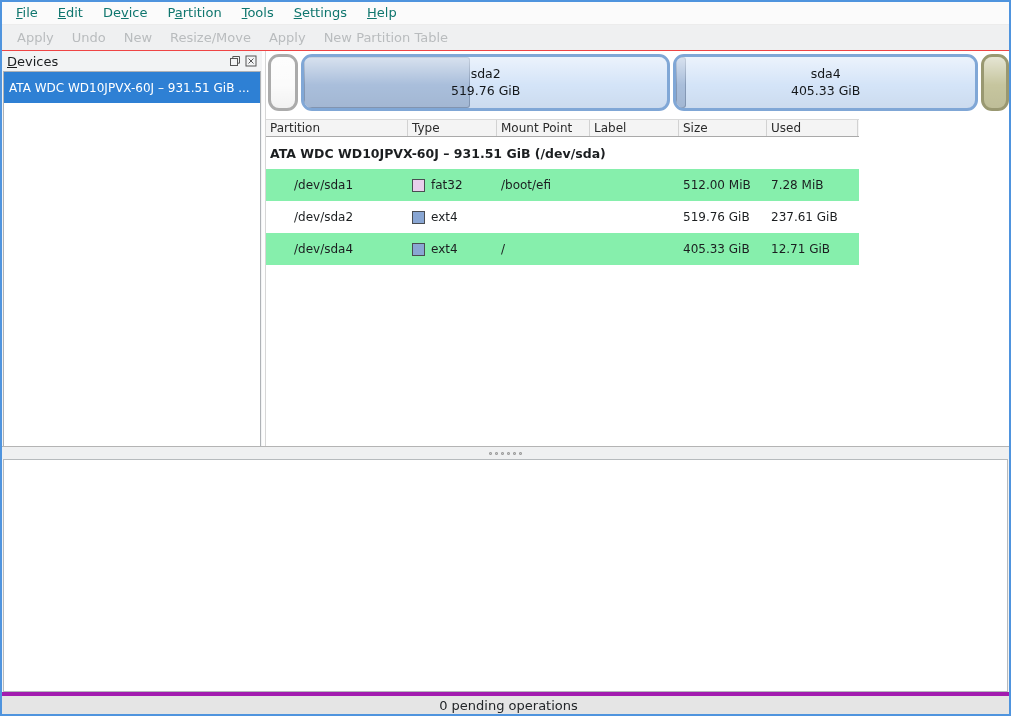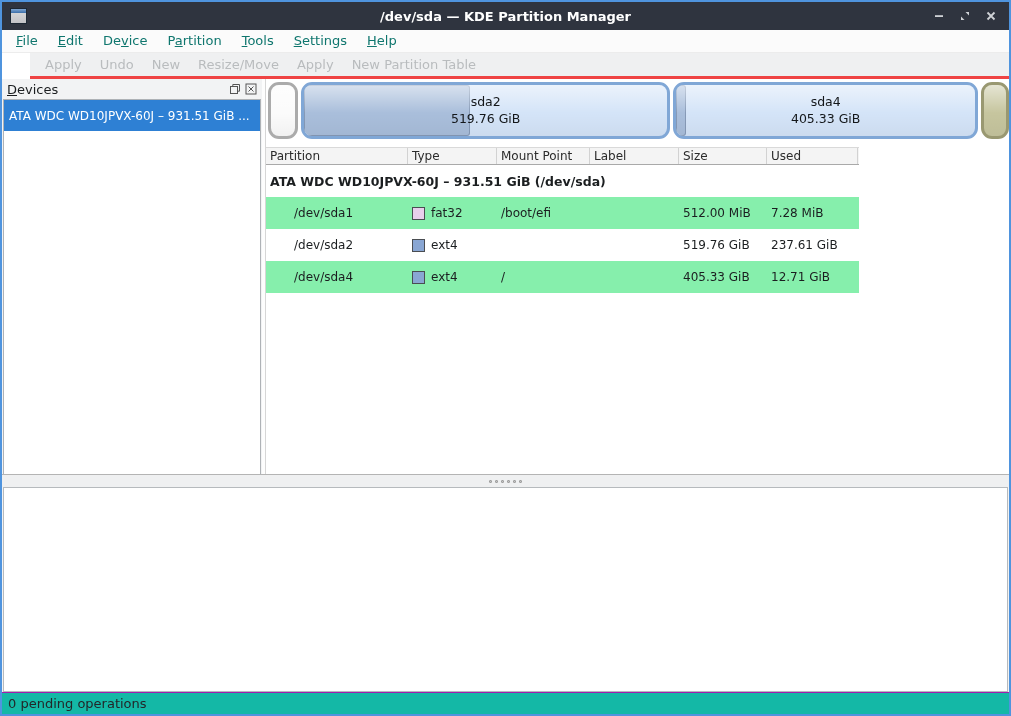--- a/index.html
+++ b/index.html
@@ -32,22 +32,22 @@
   
   .menubar{
     height:23px; flex:0 0 23px; background:#fbfbfb; border-bottom:1px solid #ececec;
     display:flex; align-items:center; padding-left:4px;
   }
   .menu-item{ padding:0 10px; font-size:13px; color:#0f766e; line-height:22px; }
   .mn{ text-decoration:underline; }
 
   
   .toolbar{
-    height:26px; flex:0 0 26px; background:#eff0f1; border-bottom:3px solid #ef4444;
-    display:flex; align-items:center; padding-left:6px;margin-left:28px;
+    height:26px; flex:0 0 26px; background:#eff0f1; border-bottom:1px solid #ef4444;
+    display:flex; align-items:center; padding-left:6px;
   }
   .tool-btn{ padding:0 9px; font-size:13px; color:#b9bcbe; }
 
   
   .main{ flex:0 0 395px; display:flex; background:#fdfdfd;justify-content:flex-end; }
 
   .devices-dock{ width:260px; flex:0 0 260px; display:flex; flex-direction:column; background:#f2f3f4; }
   .dock-header{
     height:20px; flex:0 0 20px; display:flex; align-items:center;
     font-size:13px; color:#1b1e20; padding:0 5px; background:#f2f3f4;
@@ -106,53 +106,31 @@
     display:flex; align-items:center; justify-content:center; gap:3px;
   }
   .h-splitter i{ width:3px; height:3px; background:#c6c6c6; border:1px solid #9f9f9f; border-radius:1px; }
 
   
   .pending-dock{ flex:1; display:flex; flex-direction:column; background:#f2f3f4; }
   .pending-content{ flex:1; background:#ffffff; border:1px solid #b6babd; margin:0 1px; }
 
   
   .statusbar{
-    flex:0 0 22px; background:#14b8a6; border-top:1px solid #a21caf;
-    display:flex; align-items:center; font-size:13px; color:#232629; padding-left:6px;
+    flex:0 0 22px; background:#e5e5e5; border-top:4px solid #a21caf;
+    display:flex; align-items:center; font-size:13px; color:#232629; padding-left:6px;justify-content:center;
   }
 
   svg{ display:block; }
 </style>
 </head>
 <body>
 
 <div class="window">
 
-  <div class="titlebar">
-    <div class="win-icon"></div>
-    <div class="title-text">/dev/sda — KDE Partition Manager</div>
-    <div class="win-controls">
-      <div class="win-btn">
-        <svg width="12" height="12" viewBox="0 0 12 12">
-            <rect x="2" y="5.2" width="8" height="1.8" fill="#cfd2d6"></rect>
-          </svg>
-      </div>
-      <div class="win-btn">
-        <svg width="12" height="12" viewBox="0 0 12 12">
-          <path d="M6.5 2 L10 2 L10 5.5 Z" fill="#cfd2d6"></path>
-          <path d="M5.5 10 L2 10 L2 6.5 Z" fill="#cfd2d6"></path>
-        </svg>
-      </div>
-      <div class="win-btn">
-        <svg width="12" height="12" viewBox="0 0 12 12">
-            <path d="M2.5 2.5 L9.5 9.5 M9.5 2.5 L2.5 9.5" stroke="#cfd2d6" stroke-width="1.8"></path>
-          </svg>
-      </div>
-    </div>
-  </div>
 
   <div class="menubar">
     <div class="menu-item"><span></span><span class="mn">F</span><span>ile</span></div>
     <div class="menu-item"><span></span><span class="mn">E</span><span>dit</span></div>
     <div class="menu-item"><span>De</span><span class="mn">v</span><span>ice</span></div>
     <div class="menu-item"><span>P</span><span class="mn">a</span><span>rtition</span></div>
     <div class="menu-item"><span></span><span class="mn">T</span><span>ools</span></div>
     <div class="menu-item"><span></span><span class="mn">S</span><span>ettings</span></div>
     <div class="menu-item"><span></span><span class="mn">H</span><span>elp</span></div>
   </div>

